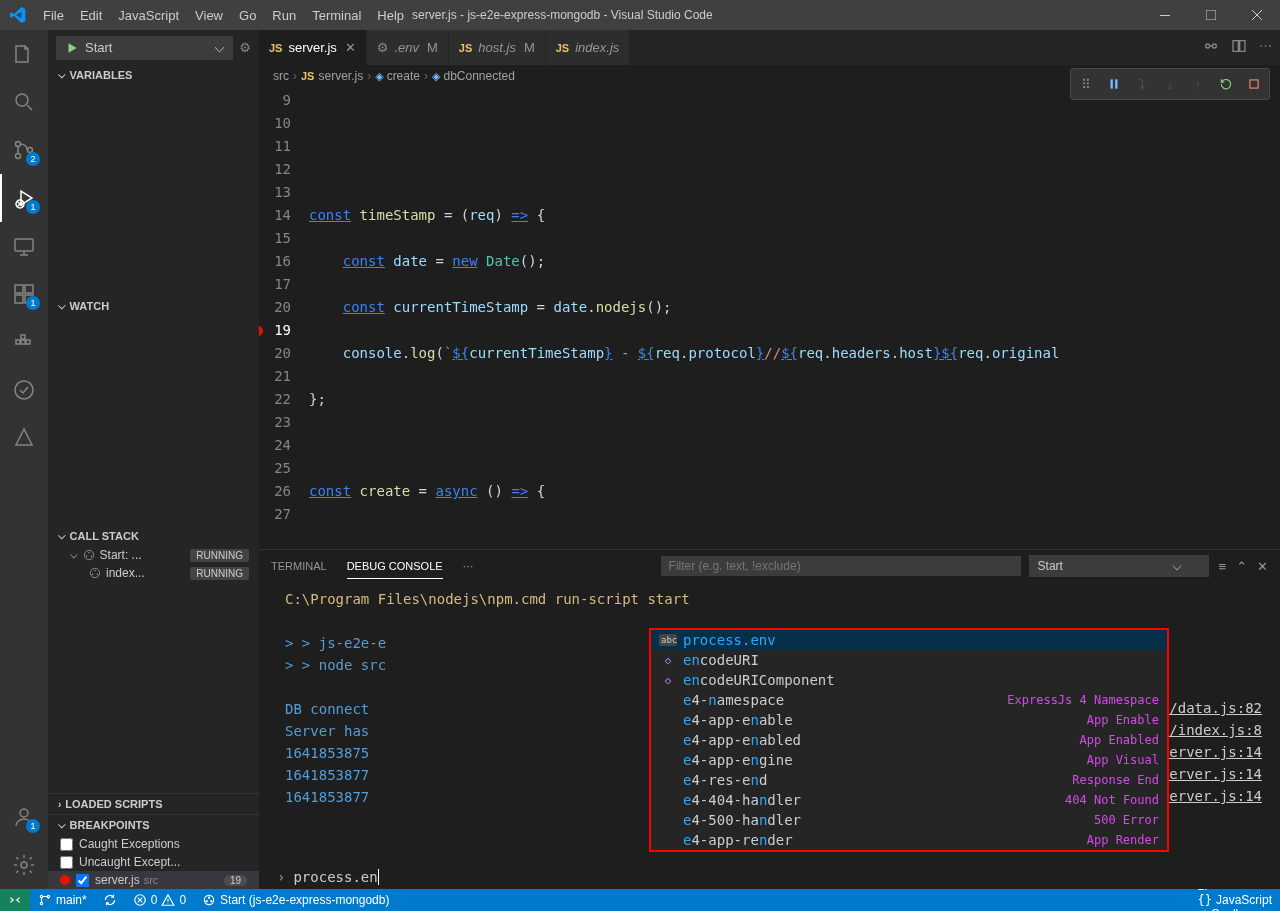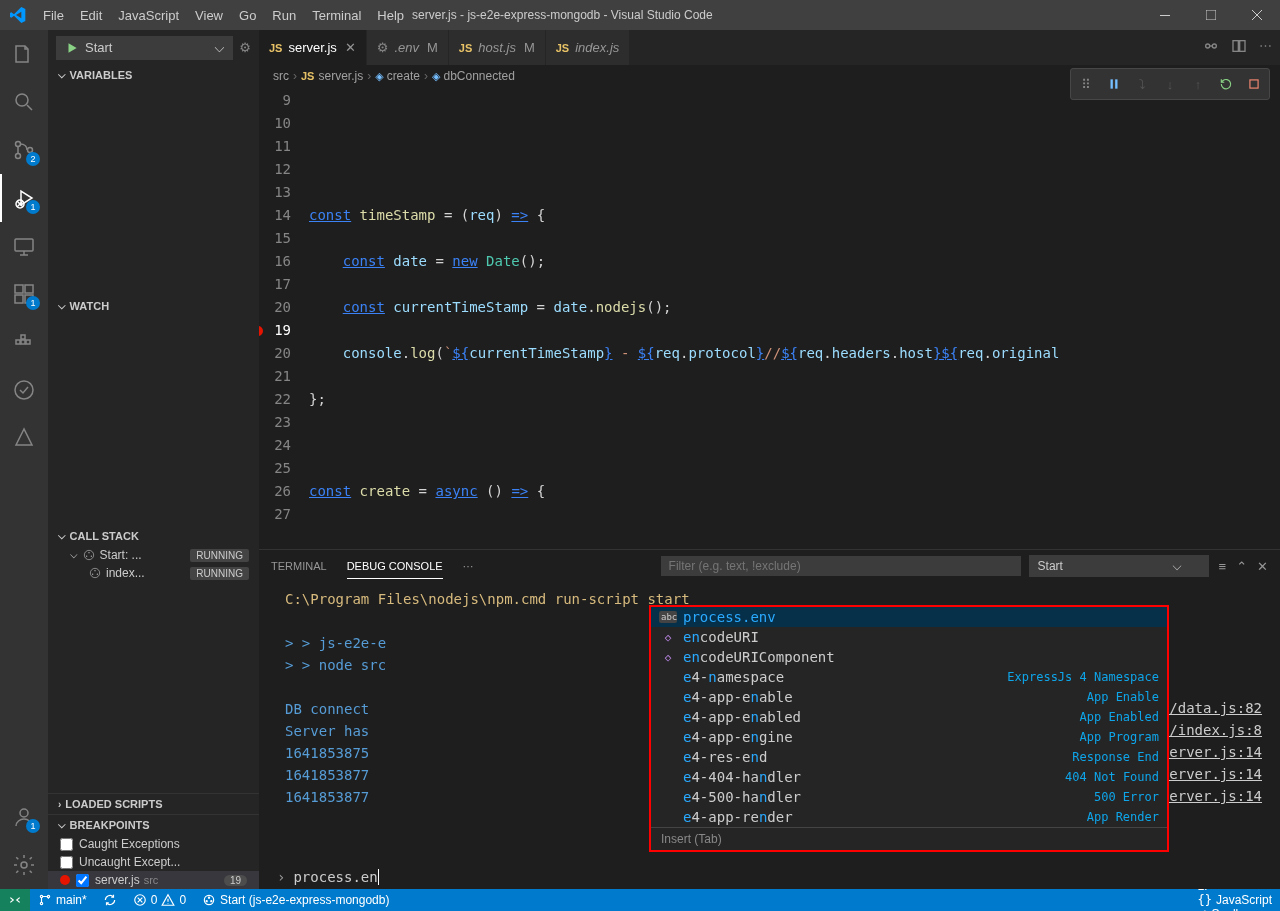--- a/index.html
+++ b/index.html
@@ -75,21 +75,21 @@
 .console-body { flex: 1; padding: 6px 18px; font-family: 'Consolas', monospace; font-size: 14px; color: #569cd6; position: relative; }
 .console-line { line-height: 22px; margin-left: 8px; }
 .src-link { position: absolute; right: 18px; color: #cccccc; text-decoration: underline; font-family: 'Consolas', monospace; font-size: 14px; }
 .autocomplete { position: absolute; left: 390px; bottom: 37px; width: 520px; background: #252526; border: 2px solid #ff0000; z-index: 20; }
 .ac-item { display: flex; align-items: center; padding: 2px 8px; font-family: 'Consolas', monospace; font-size: 14px; color: #cccccc; }
 .ac-item.sel { background: #062f4a; }
 .ac-icon { width: 18px; margin-right: 6px; text-align: center; font-size: 11px; }
 .ac-icon.abc { background: #444; color: #cccccc; font-size: 9px; padding: 1px 2px; border-radius: 2px; }
 .ac-icon.cube { color: #b180d7; }
 .ac-hl { color: #2aaaff; }
-.ac-right { margin-left: auto; color: #0ea5e9; font-size: 12px; }
+.ac-right { margin-left: auto; color: #d946ef; font-size: 12px; }
 .ac-hint { border-top: 1px solid #444; padding: 4px 10px; font-size: 12px; color: #888; }
 .repl-input { display: flex; align-items: center; padding: 4px 18px; font-family: 'Consolas', monospace; font-size: 14px; }
 .repl-prompt { color: #969696; margin-right: 8px; }
 .statusbar { height: 22px; background: #007acc; display: flex; align-items: center; color: #ffffff; font-size: 12px; }
 .sb-item { padding: 0 8px; display: flex; align-items: center; gap: 4px; cursor: pointer; }
 .sb-remote { background: #16825d; height: 100%; display: flex; align-items: center; padding: 0 8px; }
 .sb-right { margin-left: auto; display: flex; flex-direction: column; }
 svg { flex-shrink: 0; }
 </style>
 </head>
@@ -478,21 +478,21 @@
             <span class="ac-hl">n</span>
             <span>abled</span>
             <span class="ac-right">App Enabled</span>
           </div>
         <div class="ac-item">
             <span class="ac-icon"><span class="sq"></span></span>
             <span class="ac-hl">e</span>
             <span>4-app-e</span>
             <span class="ac-hl">n</span>
             <span>gine</span>
-            <span class="ac-right">App Program</span>
+            <span class="ac-right">App Visual</span>
           </div>
         <div class="ac-item">
             <span class="ac-icon"><span class="sq"></span></span>
             <span class="ac-hl">e</span>
             <span>4-res-e</span>
             <span class="ac-hl">n</span>
             <span>d</span>
             <span class="ac-right">Response End</span>
           </div>
         <div class="ac-item">
@@ -512,21 +512,20 @@
             <span class="ac-right">500 Error</span>
           </div>
         <div class="ac-item">
             <span class="ac-icon"><span class="sq"></span></span>
             <span class="ac-hl">e</span>
             <span>4-app-re</span>
             <span class="ac-hl">n</span>
             <span>der</span>
             <span class="ac-right">App Render</span>
           </div>
-        <div class="ac-hint">Insert (Tab)</div>
       </div>
       <div class="repl-input">
         <span class="repl-prompt">›</span>
         <span>process.en</span>
           <span style="border-left:1px solid #fff;height:16px;display:inline-block"></span>
       </div>
     </div>
   </div>
 </div>
 

